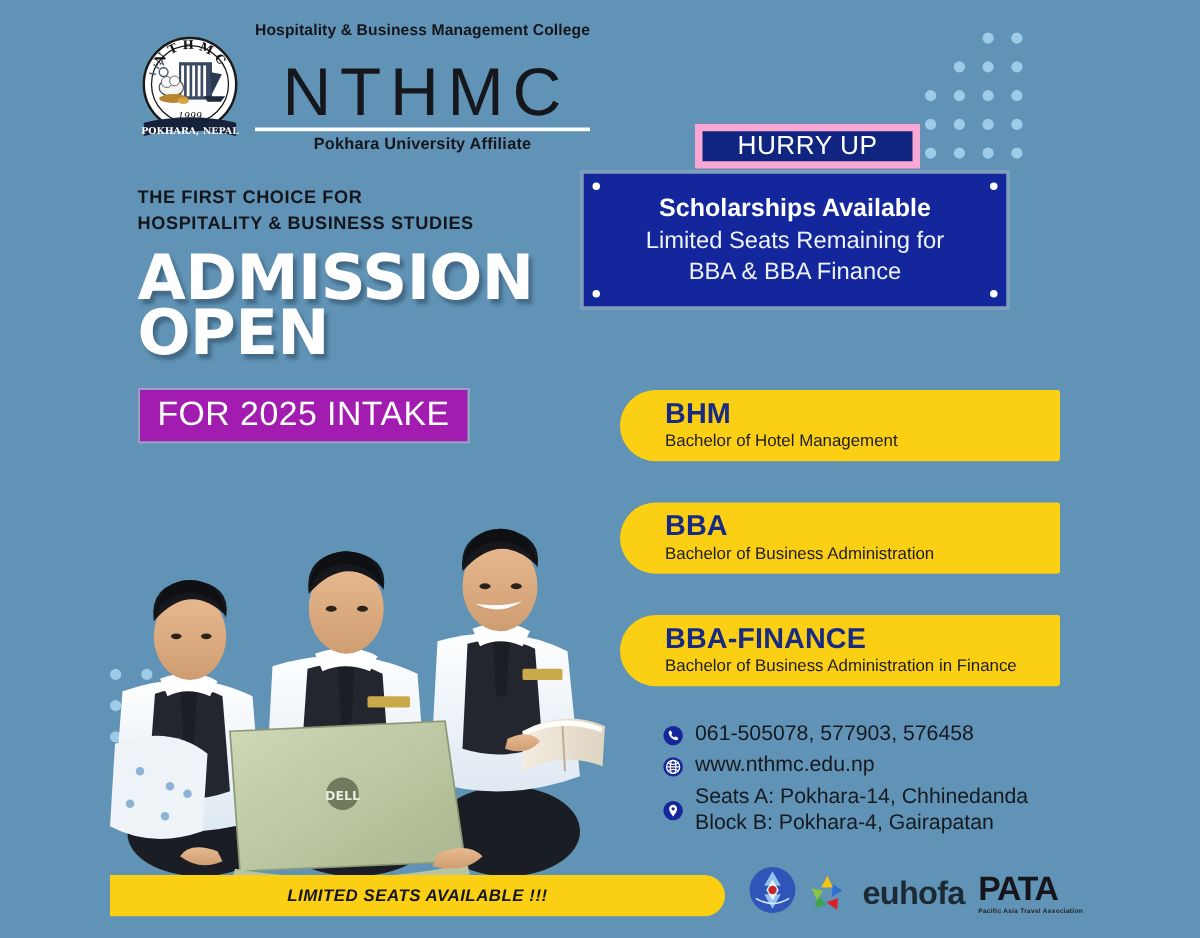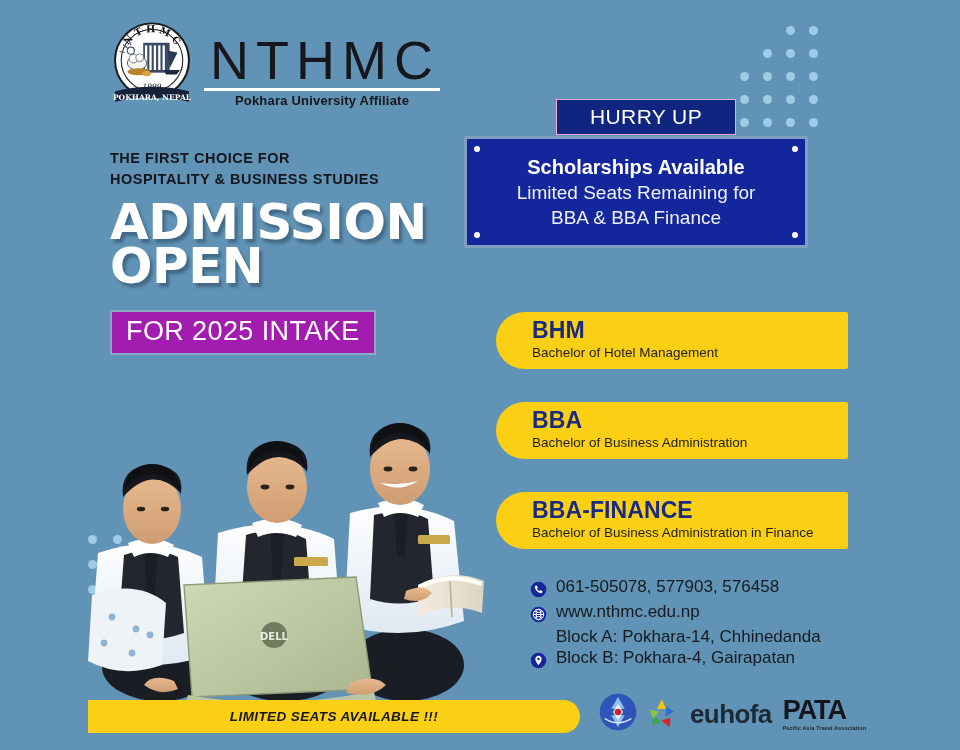--- a/index.html
+++ b/index.html
@@ -57,21 +57,21 @@
     margin-top:22px; display:inline-block;
     background:#a21caf; border:2px solid #8aa8c4;
     color:#ffffff; font-size:27px; letter-spacing:.4px;
     padding:4px 14px 6px;
   }
 
   
   #hurry-up-badge {
     position:absolute; top:99px; left:556px;
     width:180px; height:36px;
-    background:#10257f; border:1px solid #f9a8d4;
+    background:#10257f; border:6px solid #f9a8d4;
     color:#ffffff; font-size:21px; letter-spacing:.4px;
     display:flex; align-items:center; justify-content:center;
   }
 
   
   #scholarship-board {
     position:absolute; top:136px; left:464px;
     width:344px; height:112px;
     background:#14269b; border:3px solid #7da0bd;
     display:flex; flex-direction:column;
@@ -103,21 +103,21 @@
   .program-code {
     color:#192a83; font-size:23px; font-weight:bold;
     line-height:1.1; letter-spacing:.1px;
   }
   .program-name {
     color:#1c1d22; font-size:13.5px; line-height:1.3; margin-top:1px;
   }
 
   
   #contact-block { position:absolute; top:576px; left:530px; width:340px; }
-  .contact-row { display:flex; align-items:flex-end; gap:9px; margin-bottom:3px; }
+  .contact-row { display:flex; align-items:center; gap:9px; margin-bottom:3px; }
   .contact-icon { flex:0 0 auto; width:17px; height:17px; margin-top:3px; }
   .contact-text { color:#161a20; font-size:17px; line-height:1.28; }
   .contact-text .sub { display:block; }
 
   
   #limited-seats-banner {
     position:absolute; top:700px; left:88px;
     width:492px; height:33px;
     background:#fbcf14; border-radius:0 18px 18px 0;
     display:flex; align-items:center; justify-content:center;
@@ -223,20 +223,21 @@
         <textPath href="#sealArcTop" startOffset="50%" text-anchor="middle">N T H M C</textPath>
       </text>
       <text x="50" y="79" font-family="DejaVu Serif, serif" font-size="8.5" font-style="italic" fill="#111" text-anchor="middle">1999</text>
 
       <path d="M8 82 Q50 72 92 82 L92 94 Q50 84 8 94 Z" fill="#16213a"></path>
       <text x="50" y="92" font-family="DejaVu Serif, serif" font-size="8.6" font-weight="bold" fill="#ffffff" text-anchor="middle">POKHARA, NEPAL</text>
     </svg>
   </div>
 
   <div id="brand-text">
+    <div id="brand-tagline-top">Hospitality &amp; Business Management College</div>
     <div id="brand-acronym">NTHMC</div>
     <div id="brand-rule"></div>
     <div id="brand-affiliate">Pokhara University Affiliate</div>
   </div>
 </div>
 
 <div id="headline-block">
   <div class="eyebrow">THE FIRST CHOICE FOR</div>
   <div class="eyebrow">HOSPITALITY &amp; BUSINESS STUDIES</div>
 
@@ -305,21 +306,21 @@
 
   <div class="contact-row">
     <span class="contact-icon">
       <svg viewBox="0 0 24 24" width="17" height="17">
         <circle cx="12" cy="12" r="11" fill="#16269b"></circle>
         <path d="M12 5.4c-2.5 0-4.5 2-4.5 4.5 0 3.3 4.5 8.7 4.5 8.7s4.5-5.4 4.5-8.7c0-2.5-2-4.5-4.5-4.5z" fill="#ffffff"></path>
         <circle cx="12" cy="10" r="1.8" fill="#16269b"></circle>
       </svg>
     </span>
     <span class="contact-text">
-      <span>Block A: Pokhara-14, Chhinedanda</span>
+      <span>Seats A: Pokhara-14, Chhinedanda</span>
       <span class="sub">Block B: Pokhara-4, Gairapatan</span>
     </span>
   </div>
 </div>
 
 <div id="students-photo">
   <svg viewBox="0 0 404 305" width="404" height="305">
     <defs>
       <linearGradient id="shirtG" x1="0" y1="0" x2="0" y2="1">
         <stop offset="0%" stop-color="#fdfeff"></stop>

